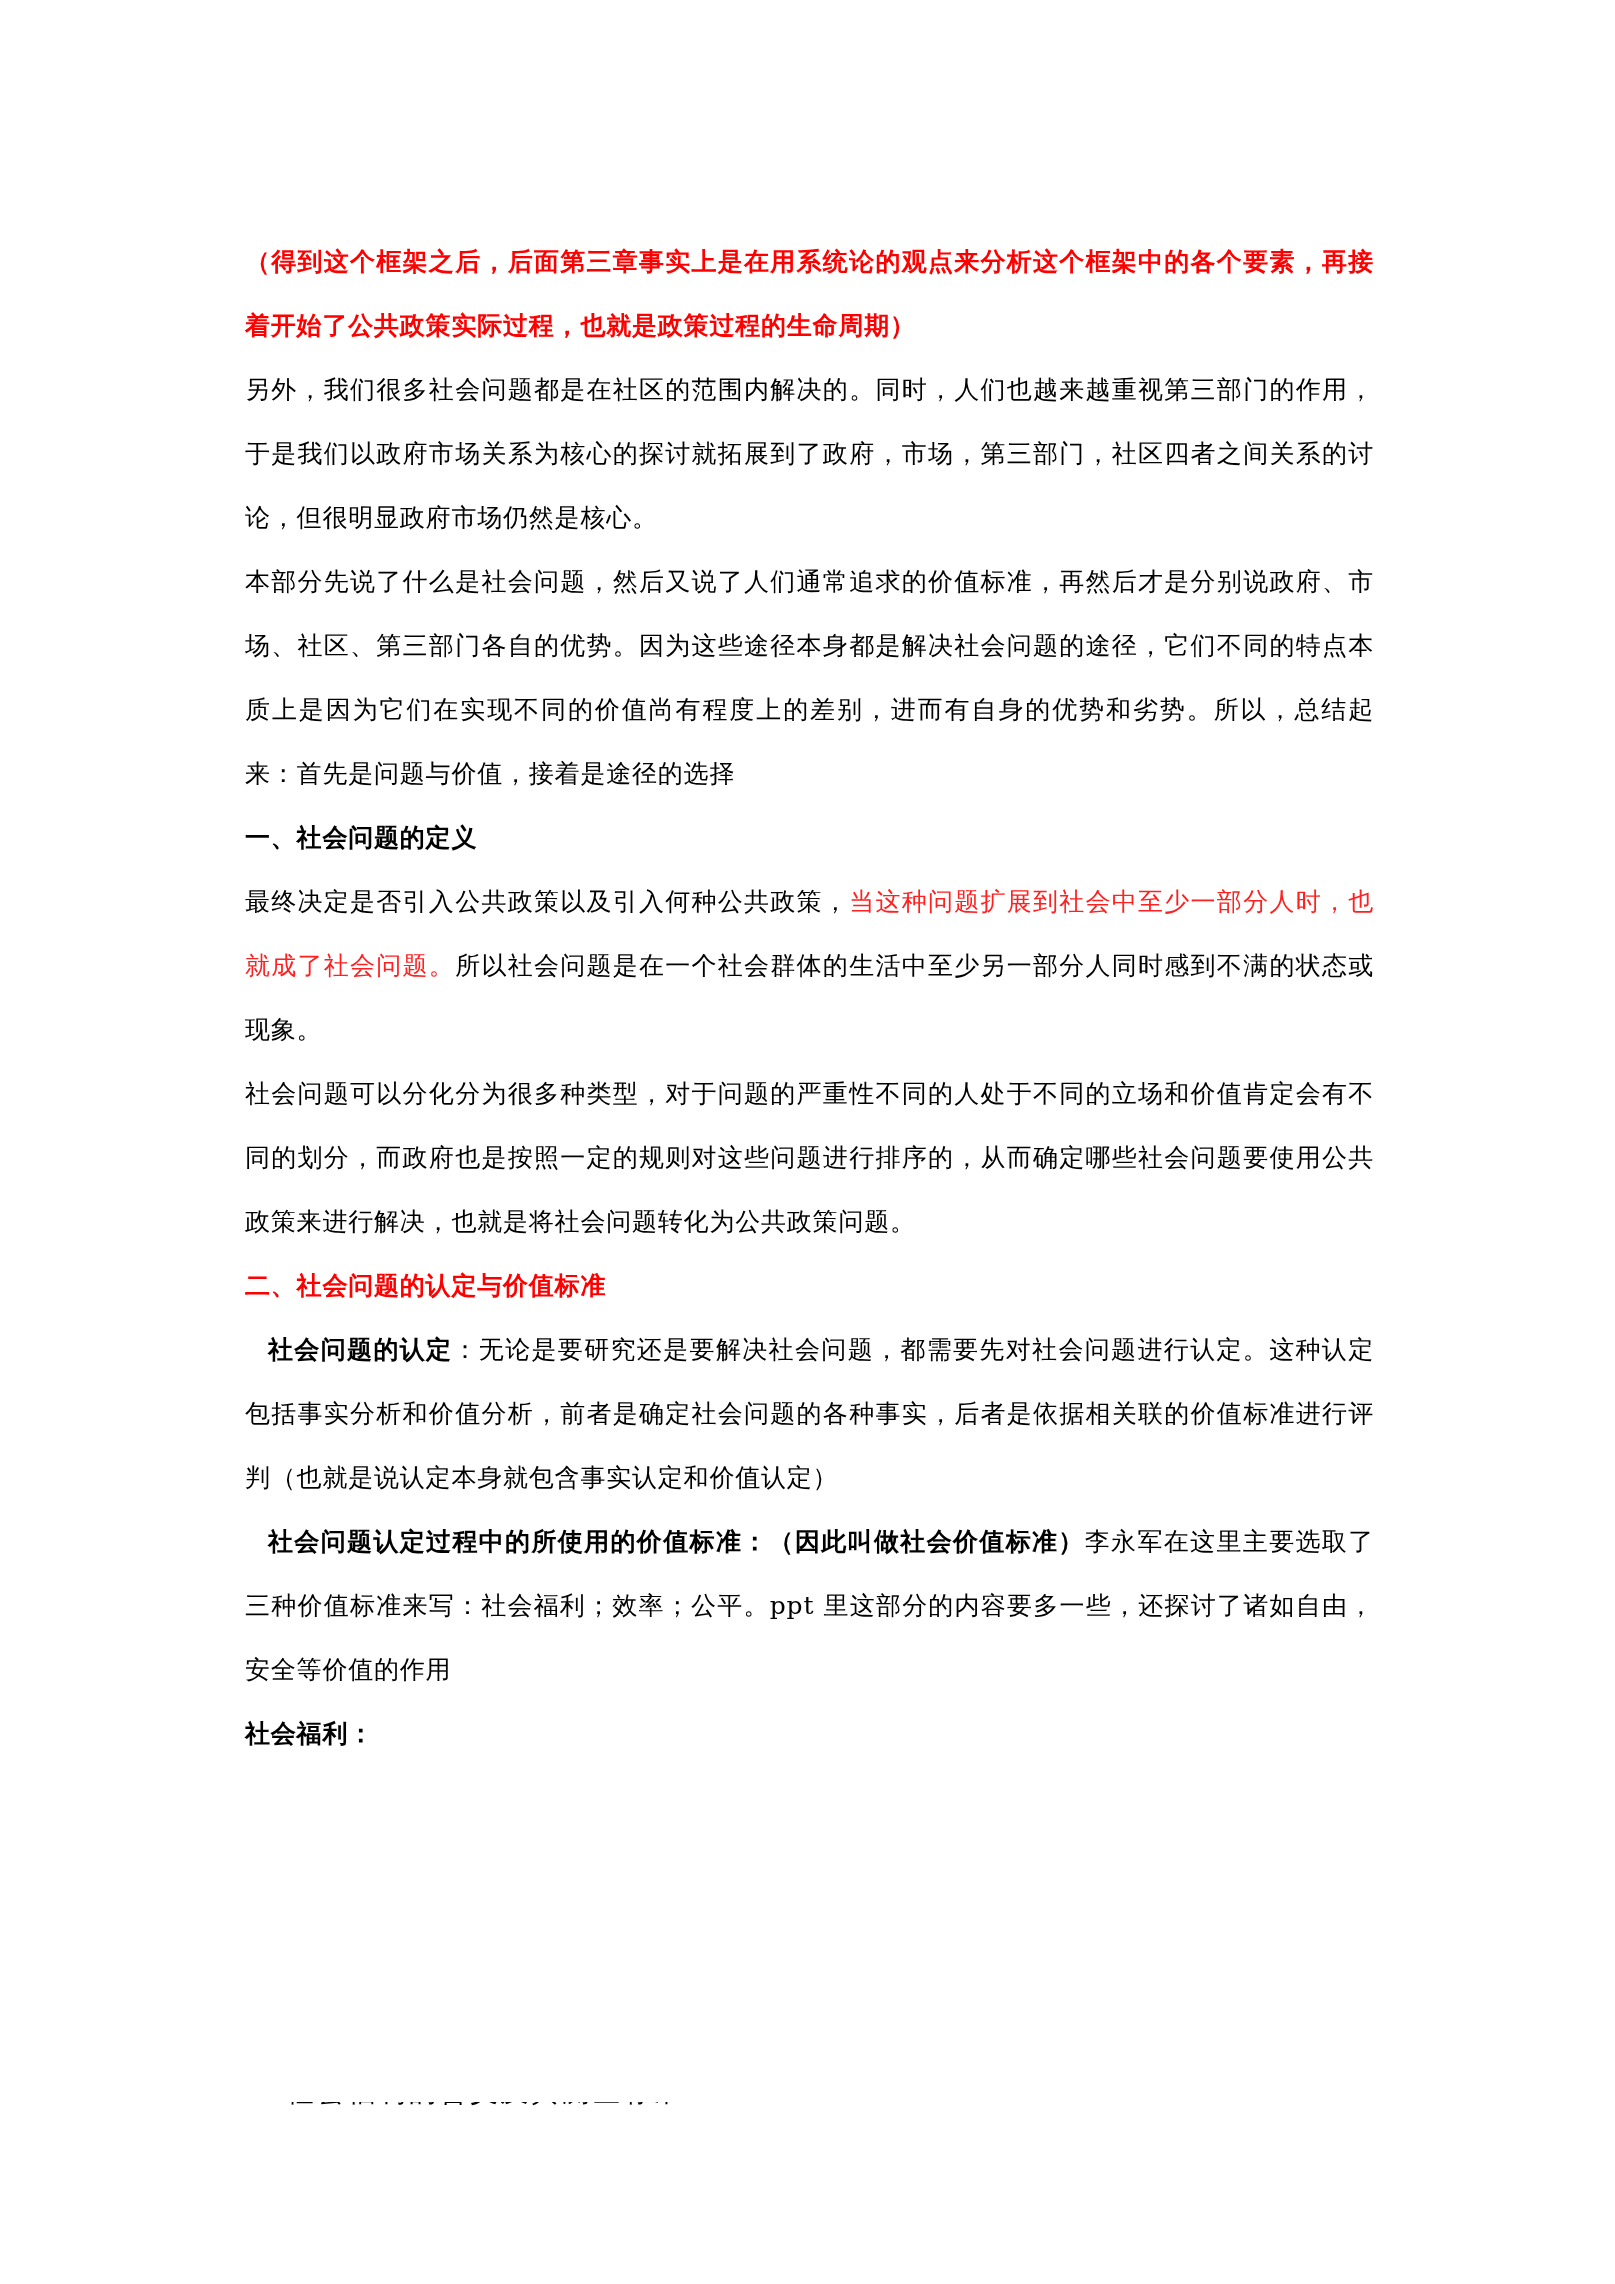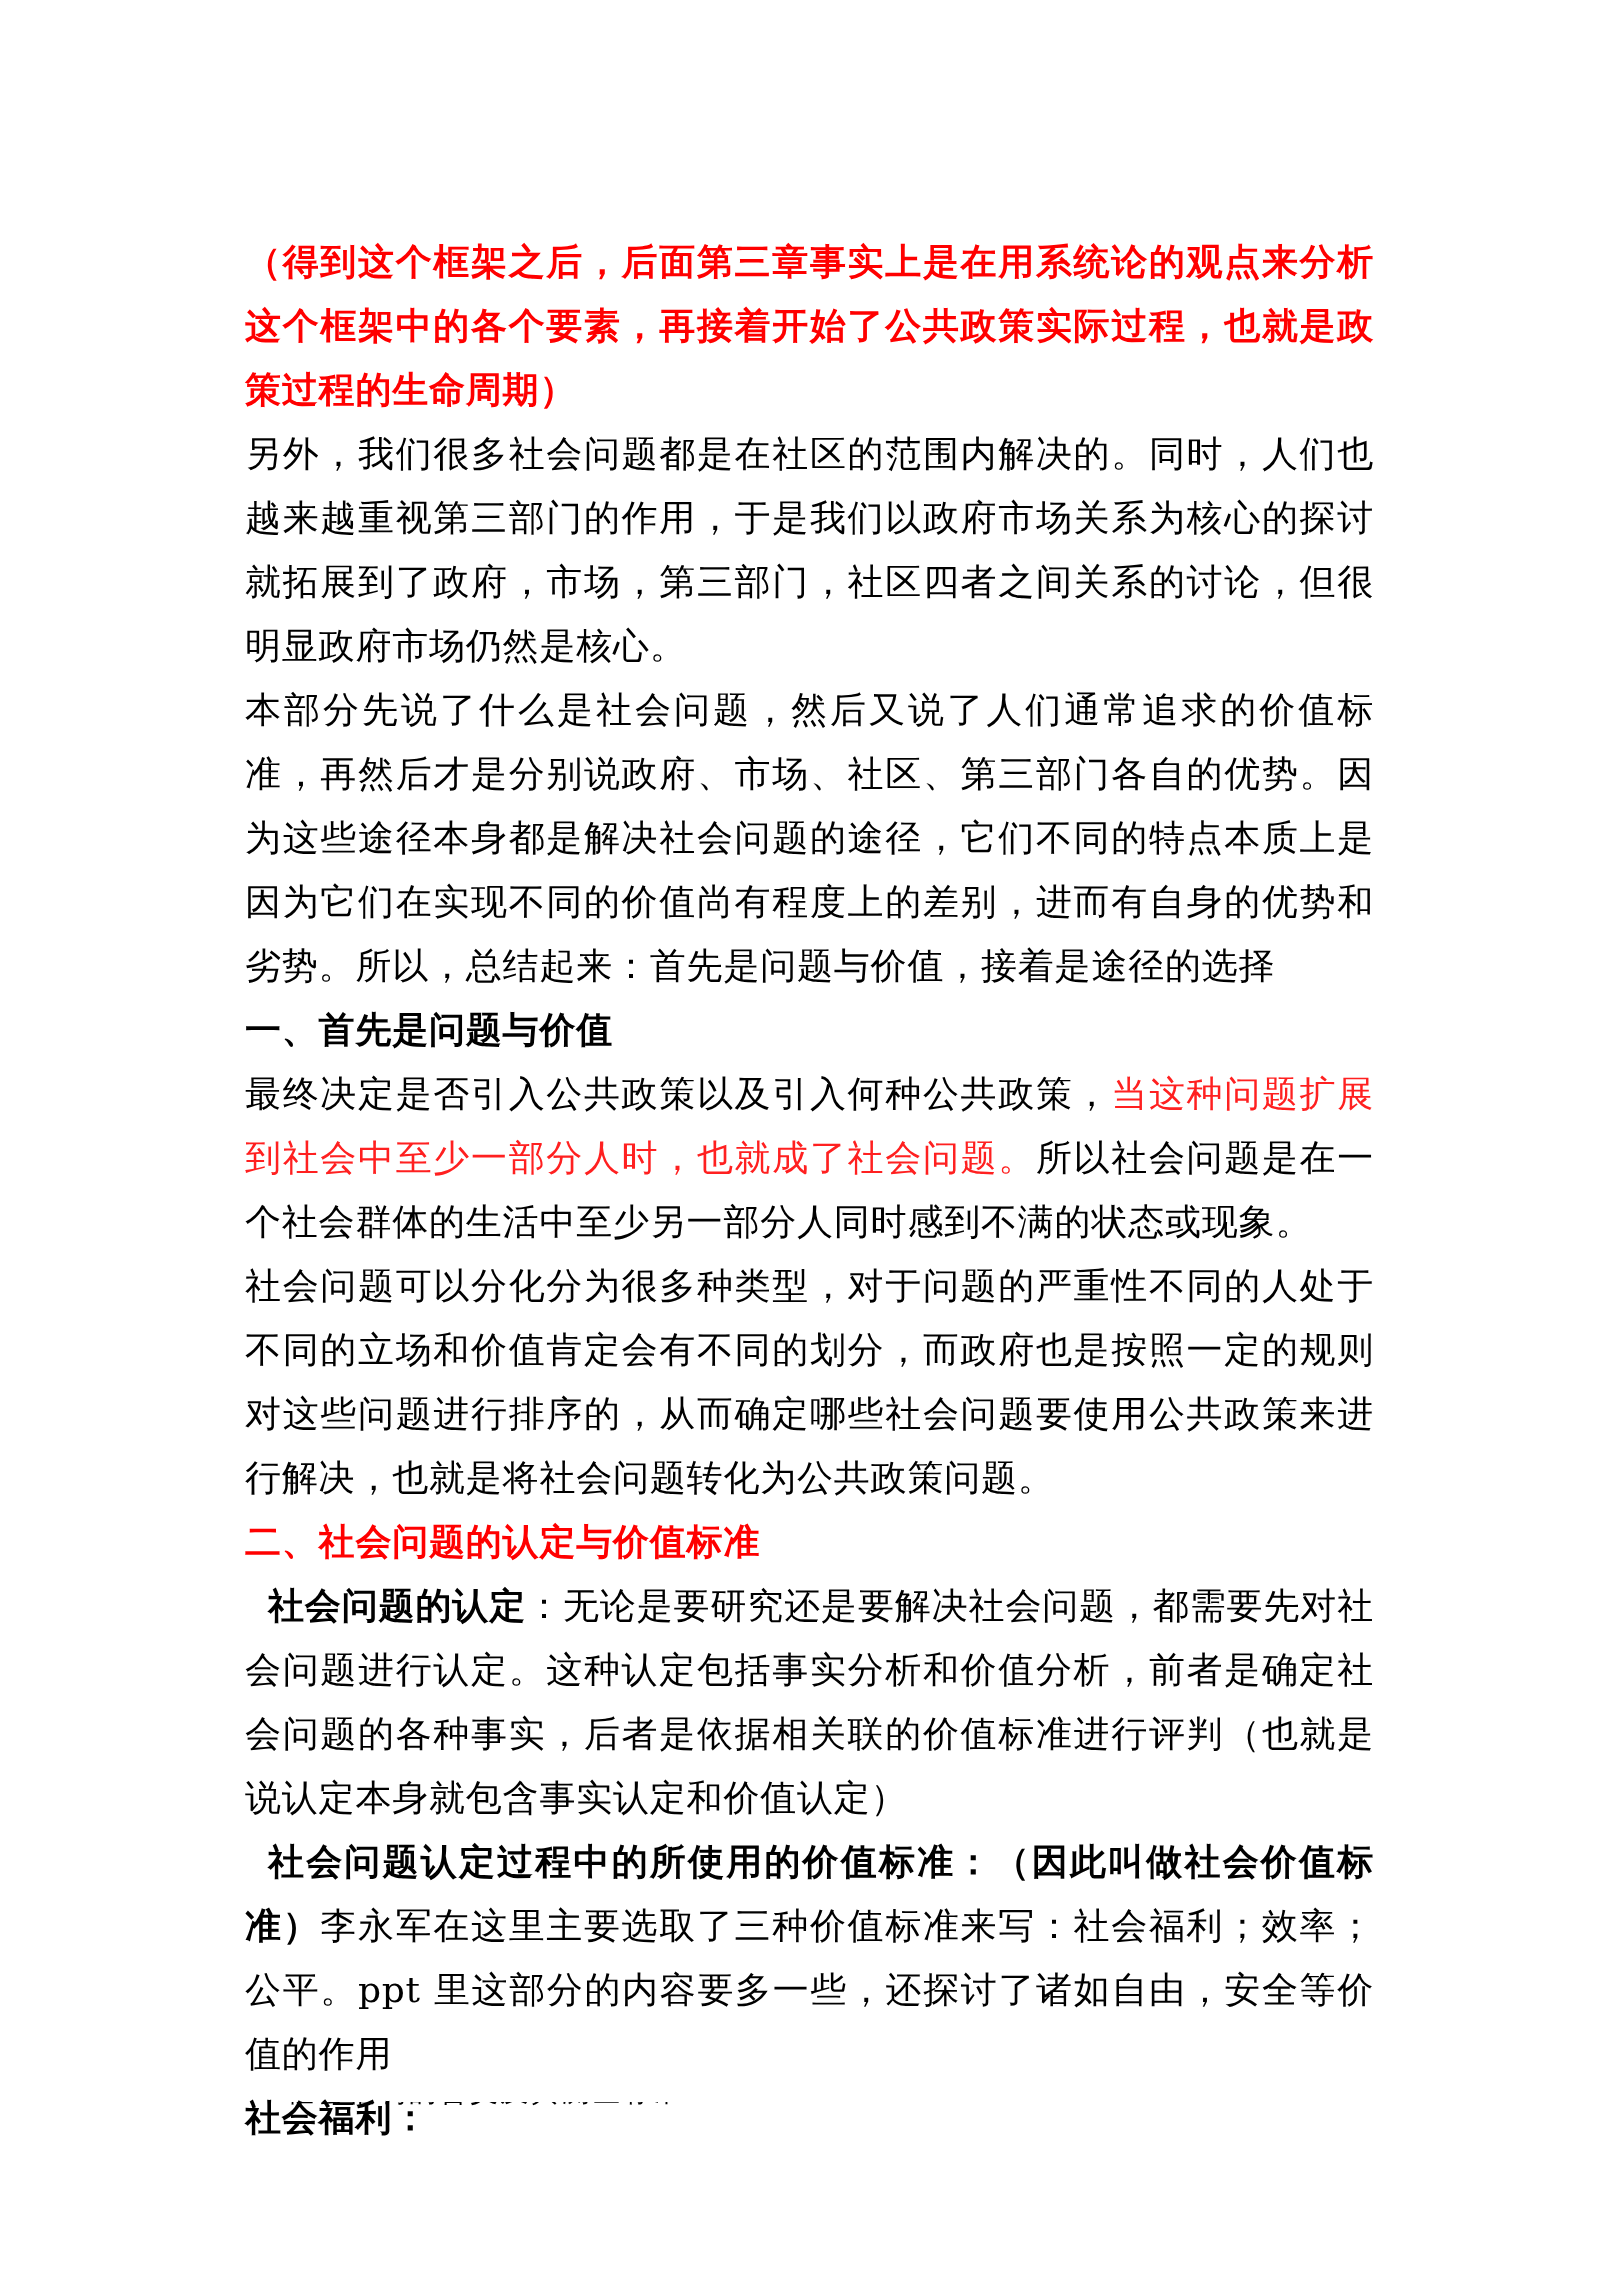--- a/index.html
+++ b/index.html
@@ -16,21 +16,21 @@
     color: #000000;
   }
   .page {
     position: absolute;
     left: 245px;
     top: 230px;
     width: 1129px;
   }
   .p {
     margin: 0;
-    font-size: 36px;
+    font-size: 25px;
     line-height: 64px;
     text-align: justify;
     text-justify: inter-character;
     word-break: break-all;
     letter-spacing: 0.8px;
   }
   .bold { font-weight: bold; font-family: "DejaVu Sans", "Liberation Sans", sans-serif; }
   .red-bold { color: #ff0000; font-weight: bold; font-family: "DejaVu Sans", "Liberation Sans", sans-serif; }
   .inline-red { color: #ff2020; }
   .inline-bold { font-weight: bold; font-family: "DejaVu Sans", "Liberation Sans", sans-serif; margin-left: 23px; }
@@ -58,21 +58,21 @@
 <div class="page">
 
   <p class="p red-bold">（得到这个框架之后，后面第三章事实上是在用系统论的观点来分析这个框架中的各个要素，再接着开始了公共政策实际过程，也就是政策过程的生命周期）</p>
 
 
   <p class="p">另外，我们很多社会问题都是在社区的范围内解决的。同时，人们也越来越重视第三部门的作用，于是我们以政府市场关系为核心的探讨就拓展到了政府，市场，第三部门，社区四者之间关系的讨论，但很明显政府市场仍然是核心。</p>
 
   <p class="p">本部分先说了什么是社会问题，然后又说了人们通常追求的价值标准，再然后才是分别说政府、市场、社区、第三部门各自的优势。因为这些途径本身都是解决社会问题的途径，它们不同的特点本质上是因为它们在实现不同的价值尚有程度上的差别，进而有自身的优势和劣势。所以，总结起来：首先是问题与价值，接着是途径的选择</p>
 
 
-  <p class="p bold">一、首先是问题与价值</p>
+  <p class="p bold">一、社会问题的定义</p>
 
   <p class="p"><span>最终决定是否引入公共政策以及引入何种公共政策，</span><span class="inline-red">当这种问题扩展到社会中至少一部分人时，也就成了社会问题。</span><span>所以社会问题是在一个社会群体的生活中至少另一部分人同时感到不满的状态或现象。</span></p>
 
   <p class="p">社会问题可以分化分为很多种类型，对于问题的严重性不同的人处于不同的立场和价值肯定会有不同的划分，而政府也是按照一定的规则对这些问题进行排序的，从而确定哪些社会问题要使用公共政策来进行解决，也就是将社会问题转化为公共政策问题。</p>
 
   <p class="p red-bold">二、社会问题的认定与价值标准</p>
 
   <p class="p"><span class="inline-bold">社会问题的认定</span><span>：无论是要研究还是要解决社会问题，都需要先对社会问题进行认定。这种认定包括事实分析和价值分析，前者是确定社会问题的各种事实，后者是依据相关联的价值标准进行评判（也就是说认定本身就包含事实认定和价值认定）</span></p>
 
   <p class="p"><span class="inline-bold">社会问题认定过程中的所使用的价值标准：（因此叫做社会价值标准）</span><span>李永军在这里主要选取了三种价值标准来写：社会福利；效率；公平。ppt 里这部分的内容要多一些，还探讨了诸如自由，安全等价值的作用</span></p>

